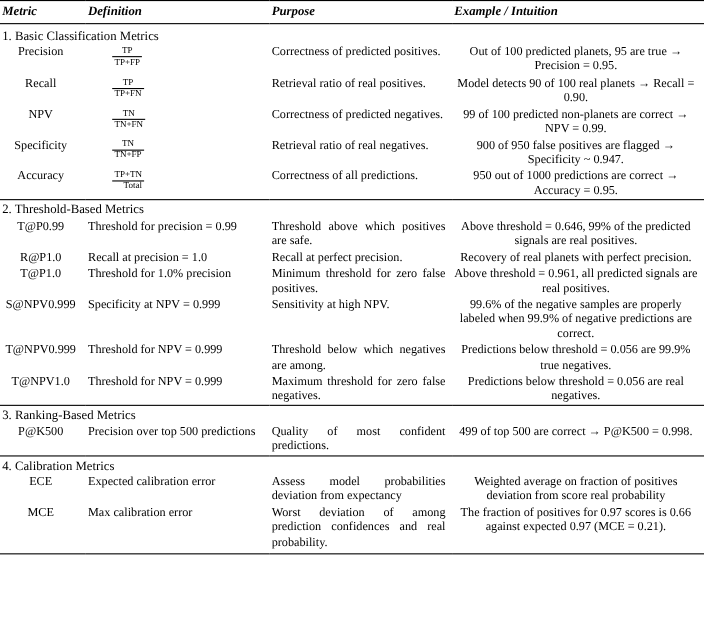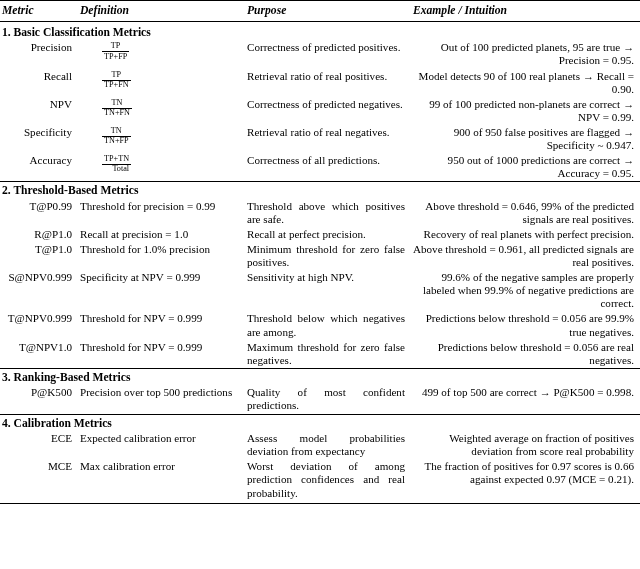--- a/index.html
+++ b/index.html
@@ -51,24 +51,24 @@
   }
   tbody td {
     vertical-align: top;
     padding: 1px 6px 1px 2px;
     text-align: justify;
     text-justify: inter-word;
     hyphens: manual;
   }
   tbody td.metric-cell,
   tbody td.example-cell {
-    text-align: right;
+    text-align: center;
   }
   tbody tr.section-row td {
-    font-weight: bold;
+    font-weight: normal;
     font-size: 11.6px;
     padding-top: 2px;
     padding-bottom: 1px;
     border-top: 1.2px solid #000;
     text-align: left;
     margin-top: 14px;
   }
   tbody tr.section-row.first-section td {
     border-top: none;
   }

